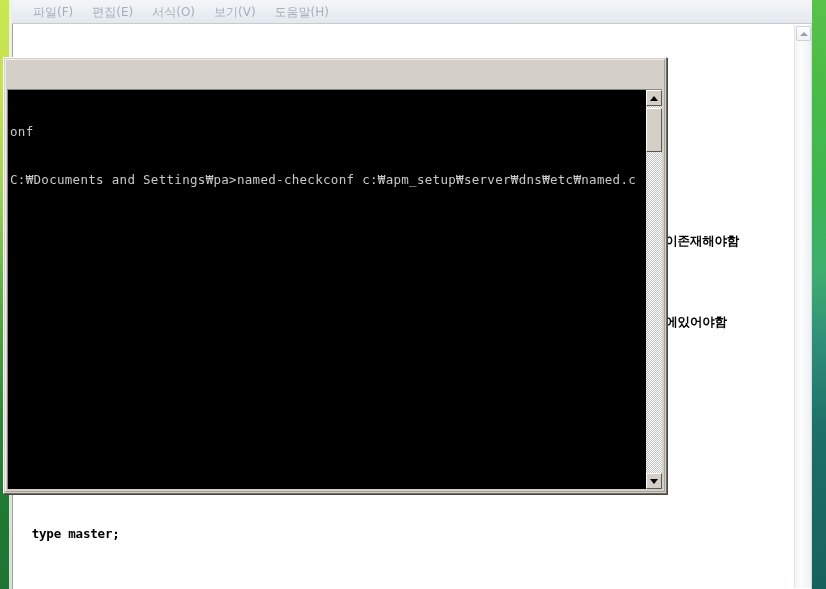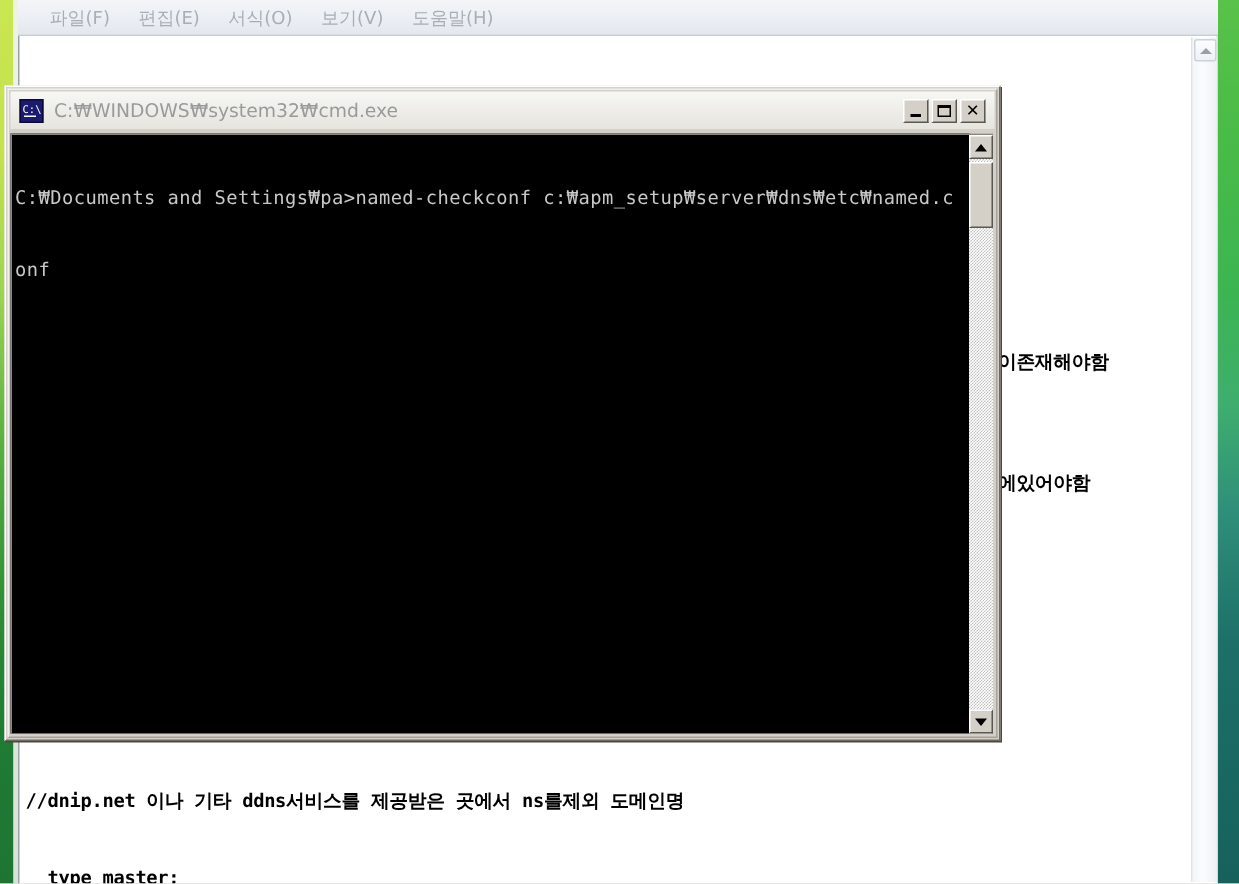--- a/index.html
+++ b/index.html
@@ -347,60 +347,44 @@
       </div>
 
       <div class="np-textarea" style="top:174px; left:640px; width:150px;">
         <div class="np-line">일이존재해야함</div>
       </div>
       <div class="np-textarea" style="top:255px; left:640px; width:150px;">
         <div class="np-line">로에있어야함</div>
       </div>
 
       <div class="np-textarea" style="top:467px;">
-        <div class="np-line">//dnip.net 이나 기타 ddns서비스를 제공받은 곳에서 ns를제외 도메인명</div>
         <div class="np-line">  type master;</div>
         
         
         
         
       </div>
 
     </div>
 
     <div class="np-scrollbar">
       <div class="np-sb-up">
         <span class="np-sb-arrow"></span>
       </div>
     </div>
   </div>
 
   <div id="cmd">
     <div class="cmd-frame-inner"></div>
 
-    <div class="cmd-titlebar">
-      <span class="cmd-icon"></span>
-      <span class="cmd-title-text">C:₩WINDOWS₩system32₩cmd.exe</span>
-      <span class="cmd-btns">
-        <span class="cmd-btn">
-          <span class="gl-min"></span>
-        </span>
-        <span class="cmd-btn">
-          <span class="gl-max"></span>
-        </span>
-        <span class="cmd-btn">
-          <span class="gl-close">✕</span>
-        </span>
-      </span>
-    </div>
 
     <div class="cmd-console">
       <div class="cmd-text">
+        <div class="cmd-line">onf</div>
         <div class="cmd-line">C:₩Documents and Settings₩pa&gt;named-checkconf c:₩apm_setup₩server₩dns₩etc₩named.c</div>
-        <div class="cmd-line">onf</div>
         <div class="cmd-line"></div>
       </div>
     </div>
 
     <div class="cmd-scrollbar">
       <div class="cmd-sb-btn cmd-sb-up">
         <span class="sb-tri-up"></span>
       </div>
       <div class="cmd-sb-thumb"></div>
       <div class="cmd-sb-btn cmd-sb-down">

